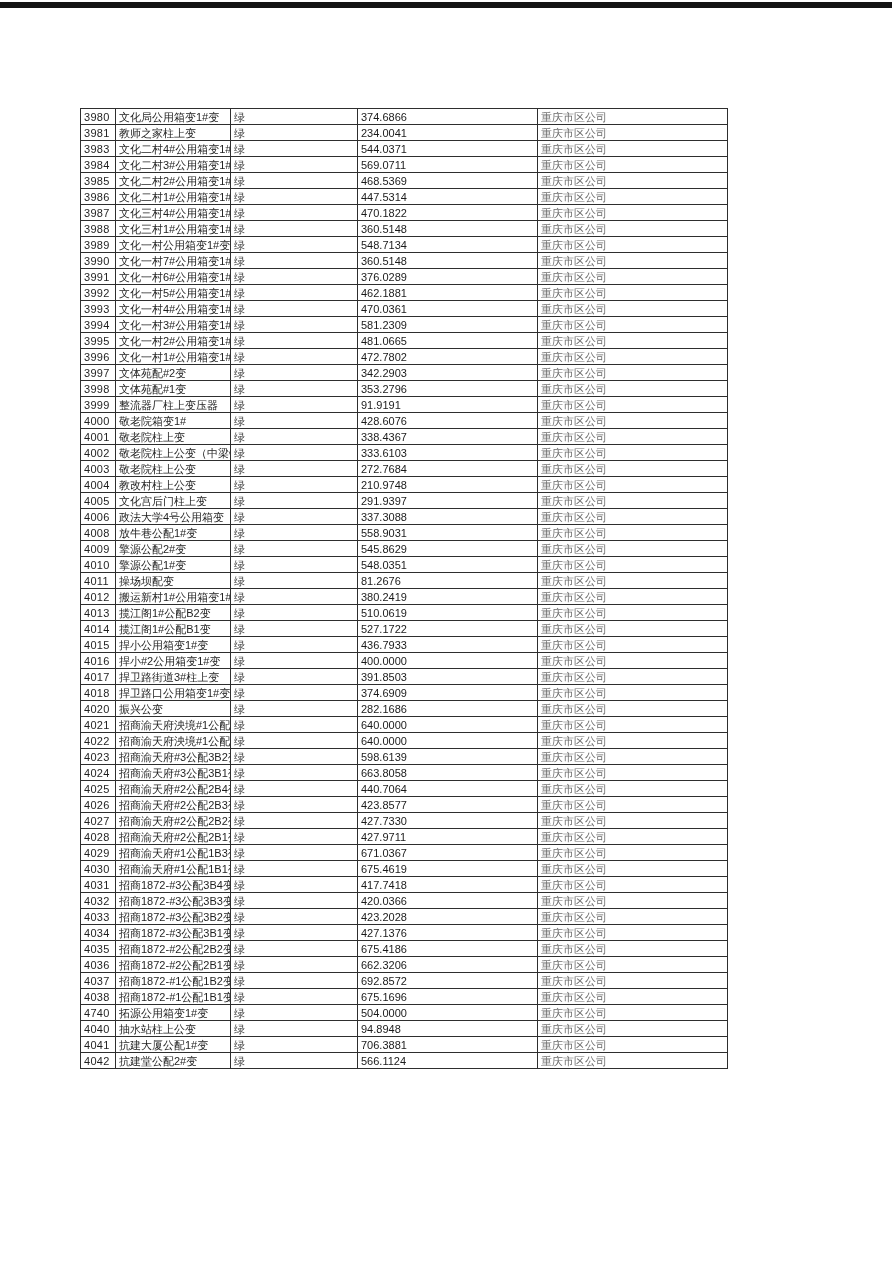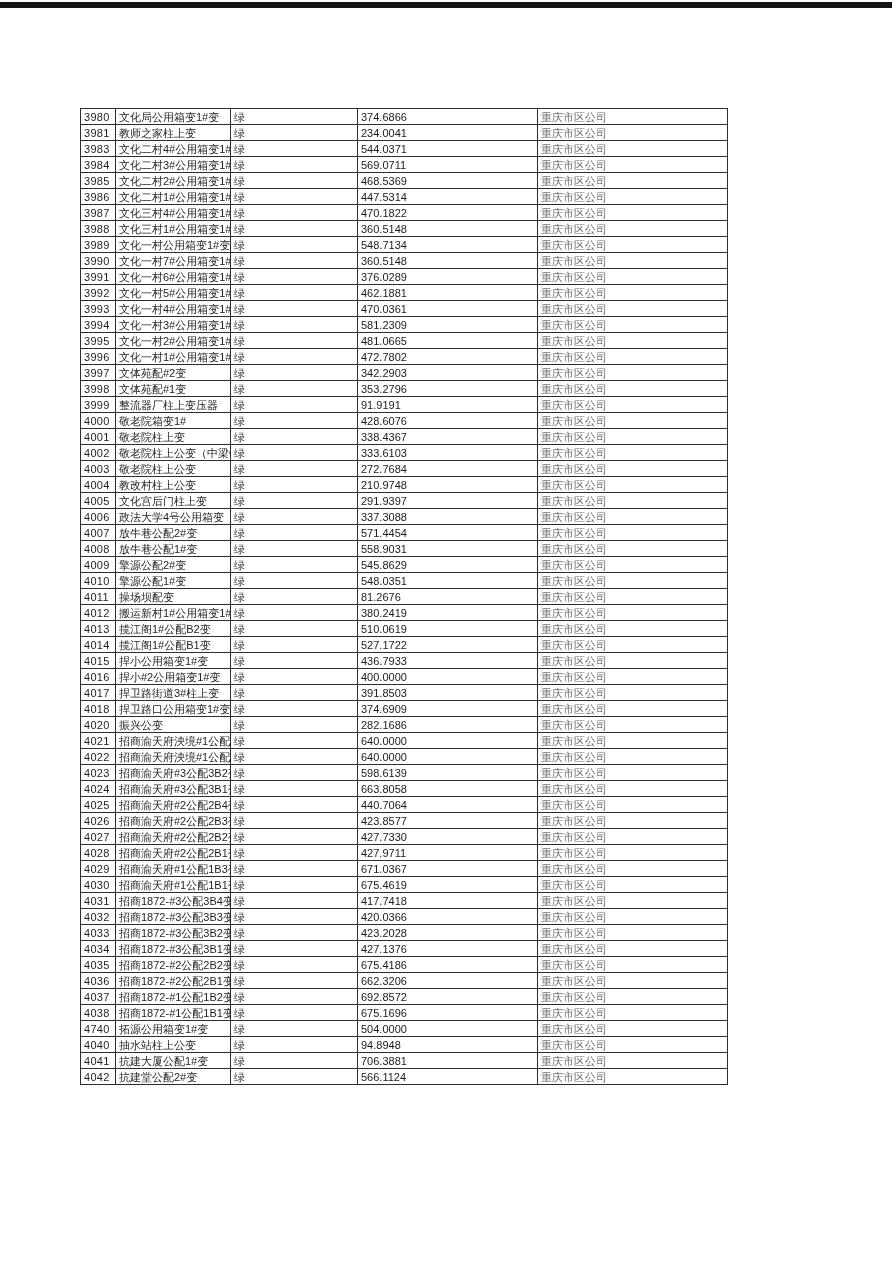--- a/index.html
+++ b/index.html
@@ -231,27 +231,20 @@
           <td class="c-company">重庆市区公司</td>
         </tr>
         <tr>
           <td class="c-id">4006</td>
           <td class="c-name">政法大学4号公用箱变</td>
           <td class="c-status">绿</td>
           <td class="c-value">337.3088</td>
           <td class="c-company">重庆市区公司</td>
         </tr>
         <tr>
-          <td class="c-id">4007</td>
-          <td class="c-name">放牛巷公配2#变</td>
-          <td class="c-status">绿</td>
-          <td class="c-value">571.4454</td>
-          <td class="c-company">重庆市区公司</td>
-        </tr>
-        <tr>
           <td class="c-id">4008</td>
           <td class="c-name">放牛巷公配1#变</td>
           <td class="c-status">绿</td>
           <td class="c-value">558.9031</td>
           <td class="c-company">重庆市区公司</td>
         </tr>
         <tr>
           <td class="c-id">4009</td>
           <td class="c-name">擎源公配2#变</td>
           <td class="c-status">绿</td>

